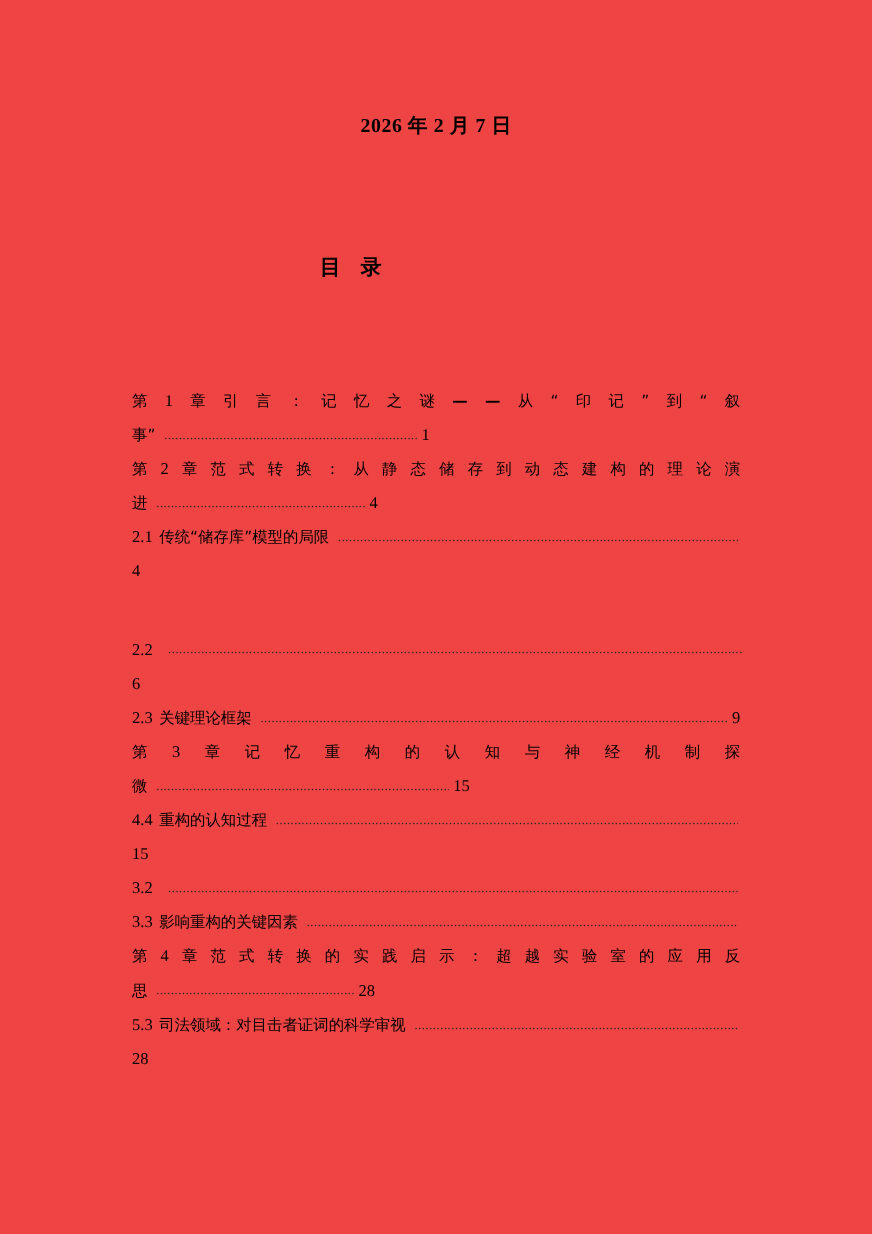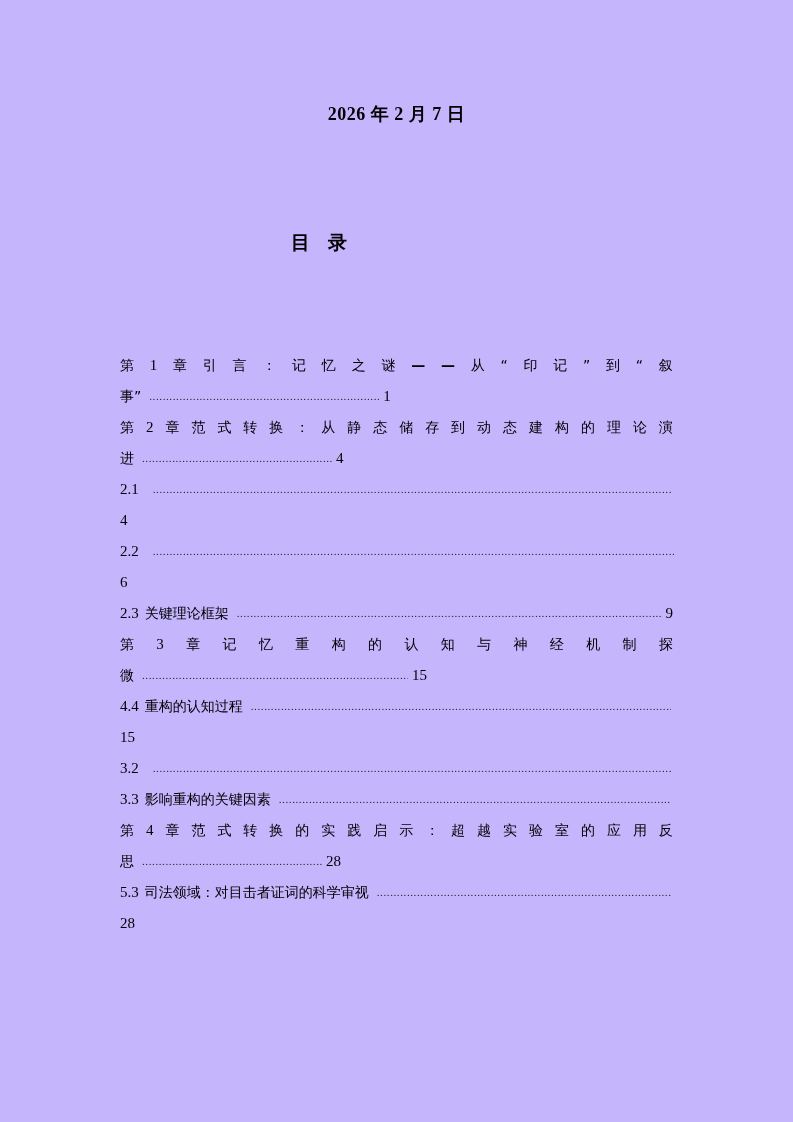--- a/index.html
+++ b/index.html
@@ -13,21 +13,21 @@
       position: relative;
       overflow: hidden;
       font-family: "Liberation Serif", "DejaVu Serif", serif;
       color: #000000;
     }
     .page {
       position: absolute;
       left: 0; top: 0;
       width: 793px;
       height: 1122px;
-      background: #c4b5fd;
+      background: #ef4444;
     }
     .date {
       position: absolute;
       left: 0;
       width: 793px;
       top: 102px;
       text-align: center;
       font-size: 18px;
       font-weight: bold;
       letter-spacing: 0.5px;
@@ -78,21 +78,21 @@
       letter-spacing: 0.6px;
       color: #222;
       position: relative;
       top: -1px;
     }
     .leader-row .dots.fixed { flex: 0 0 auto; }
     .leader-row .pg { flex: 0 0 auto; margin-left: 2px; }
     .sec-num { margin-right: 6px; }
     .cjk { font-family: "DejaVu Sans", sans-serif; font-size: 14px; }
     .toc-entry { cursor: pointer; }
-    .extend { margin-right: -5px; }
+    .extend { margin-right: -5px; margin-top: 40px; }
   </style>
 </head>
 <body>
 
 <div class="page">
 
   <div class="date">2026 年 2 月 7 日</div>
 
   <div class="toc-title"><span>目</span><span class="gap"></span><span>录</span></div>
 
@@ -148,20 +148,21 @@
         <span class="ch cjk">论</span>
         <span class="ch cjk">演</span>
       </div>
       <div class="line leader-row toc-entry">
         <span class="txt cjk">进</span>
         <span class="dots fixed" style="width: 190px;">........................................................................................................................................................................................................</span>
         <span class="pg">4</span>
       </div>
       <div class="line leader-row toc-entry">
         <span class="txt sec-num">2.1</span>
+        <span class="txt cjk">传统“储存库”模型的局限</span>
         <span class="dots">........................................................................................................................................................................................................</span>
       </div>
       <div class="line"><span class="pg">4</span></div>
       <div class="line leader-row toc-entry extend">
         <span class="txt sec-num">2.2</span>
         <span class="dots">........................................................................................................................................................................................................</span>
       </div>
       <div class="line"><span class="pg">6</span></div>
       <div class="line leader-row toc-entry">
         <span class="txt sec-num">2.3</span>

